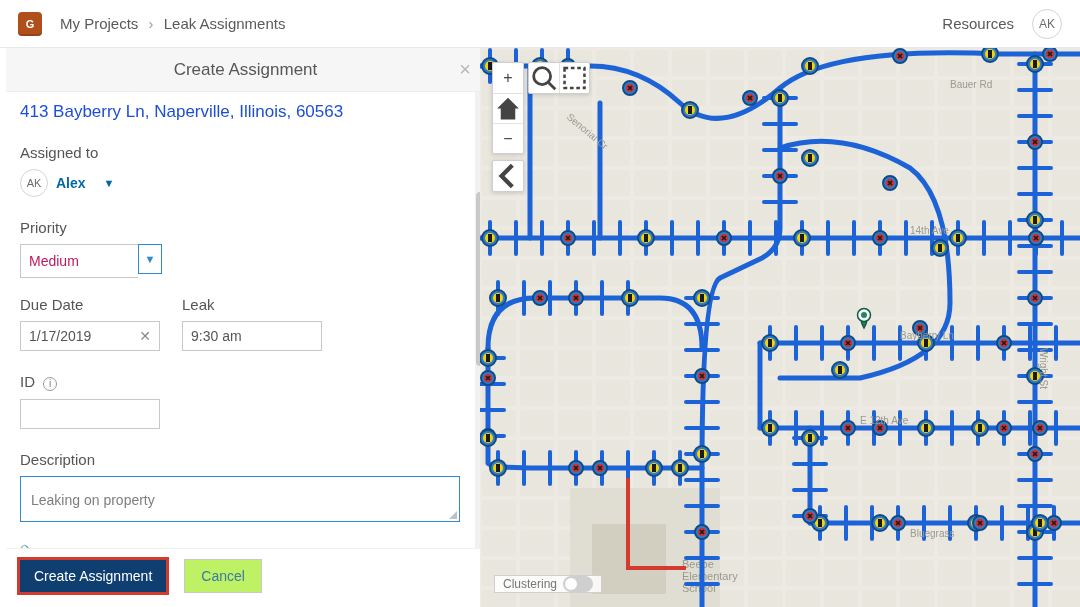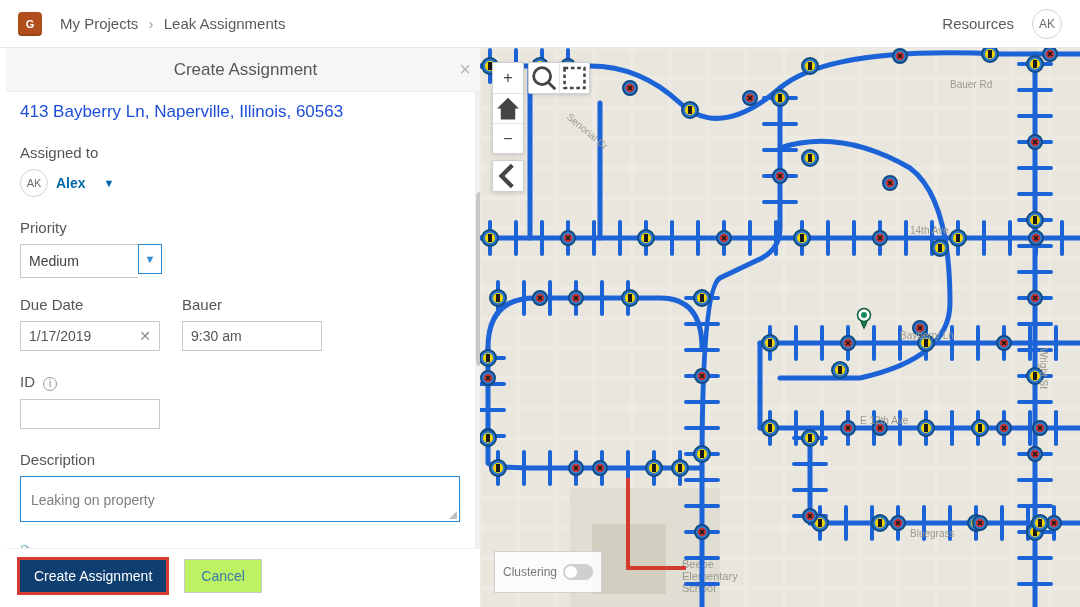--- a/index.html
+++ b/index.html
@@ -66,21 +66,21 @@
   .assignee-name { color: #0068a8; font-weight: 600; font-size: 14px; }
   .dd-caret {
     margin-left: 10px; color: #0068a8; font-size: 11px; line-height: 1;
   }
 
   .select-box {
     height: 30px; display: flex; align-items: stretch; width: 142px;
   }
   .select-box .sel-val {
     flex: 1; border: 1px solid #c8c8c8; border-right: none;
-    padding: 16px 8px; display: flex; align-items: center; color: #404040; font-size: 14px;
+    padding: 16px 8px; display: flex; align-items: center; color: #be185d; font-size: 14px;
   }
   .select-box .sel-btn {
     width: 24px; border: 1px solid #2f8ad0; display: flex; align-items: center; justify-content: center;
     color: #2f8ad0; font-size: 11px; background: #fff;
   }
 
   .two-col { display: flex; gap: 22px; }
   .text-input {
     height: 30px; border: 1px solid #c8c8c8; padding: 0 8px; font-size: 14px; color: #555;
     display: flex; align-items: center; width: 140px; position: relative; background: #fff;
@@ -143,21 +143,21 @@
   }
   .map-tool:first-child { border-top: none; }
   .map-tool-group.h .map-tool { border-top: none; border-left: 1px solid #e2e2e2; }
   .map-tool-group.h .map-tool:first-child { border-left: none; }
 
   #tg-zoom   { left: 12px; top: 14px; } 
   #tg-search { left: 48px; top: 14px; }
   #tg-back   { left: 12px; top: 108px; }
 
   .cluster-bar {
-    position: absolute; left: 14px; bottom: 14px; height: 42px;
+    position: absolute; left: 14px; bottom: 14px; height: 18px;
     display: flex; align-items: center; gap: 6px;
     background: rgba(255,255,255,.86); border: 1px solid #d0d0d0;
     padding: 0 8px; font-size: 12px; color: #777;
   }
   .toggle {
     width: 30px; height: 16px; border-radius: 8px; background: #cfcfcf; position: relative;
   }
   .toggle::after {
     content: ""; position: absolute; left: 2px; top: 2px; width: 12px; height: 12px;
     background: #fff; border-radius: 50%;
@@ -208,21 +208,21 @@
     <div class="field-block">
       <div class="two-col">
         <div>
           <div class="field-label">Due Date</div>
           <div class="text-input">
             <span>1/17/2019</span>
             <span class="clear-x">✕</span>
           </div>
         </div>
         <div>
-          <div class="field-label">Bauer</div>
+          <div class="field-label">Leak</div>
           <div class="text-input small">
             <span>9:30 am</span>
           </div>
         </div>
       </div>
     </div>
 
     <div class="field-block">
       <div class="field-label">
         <span>ID</span>

